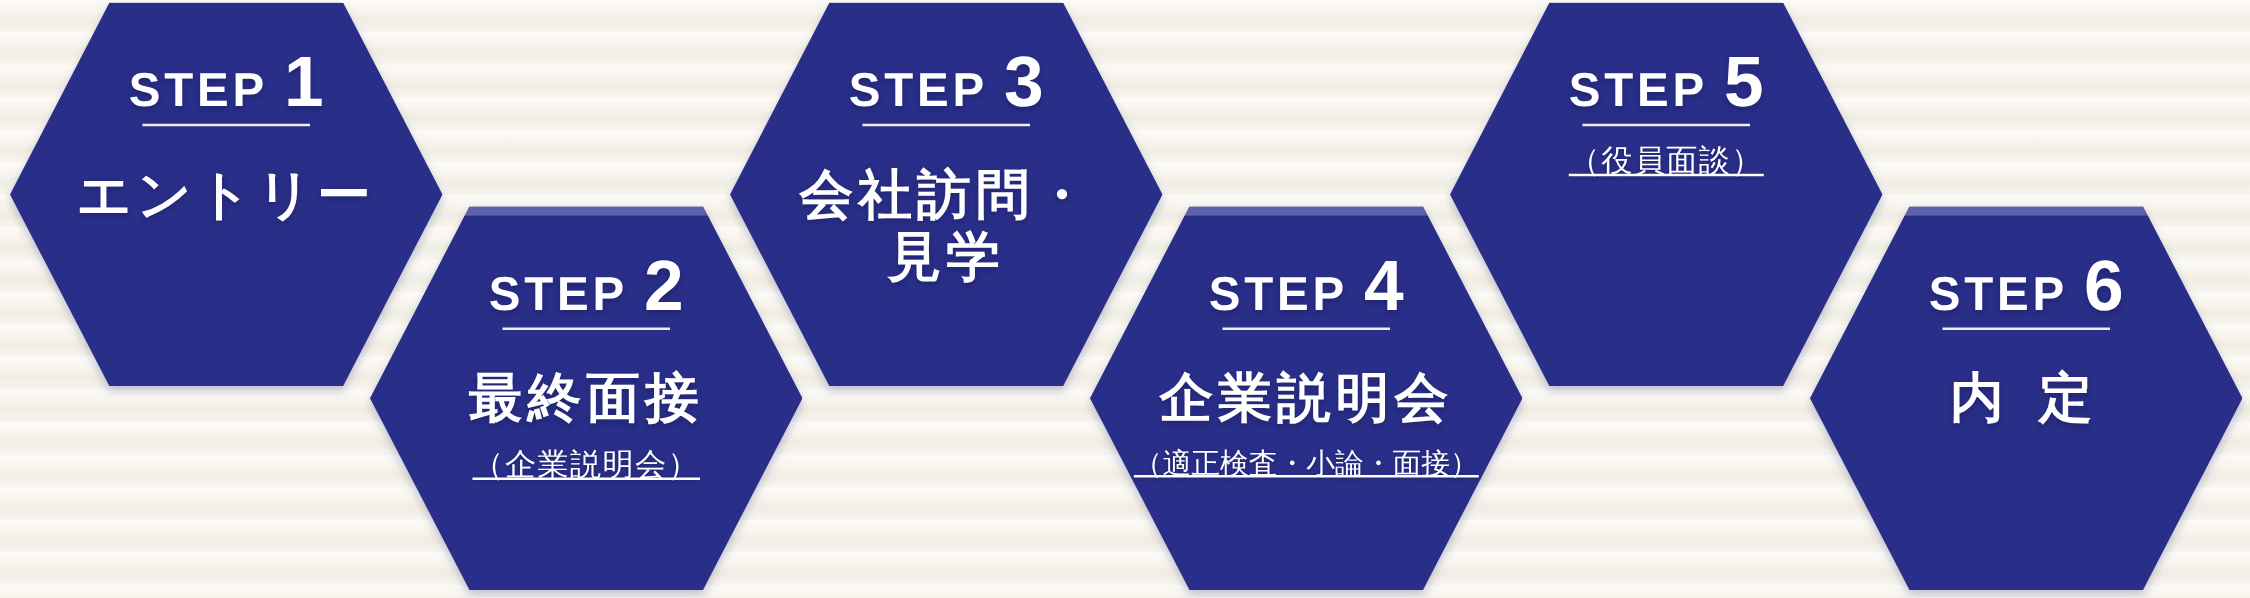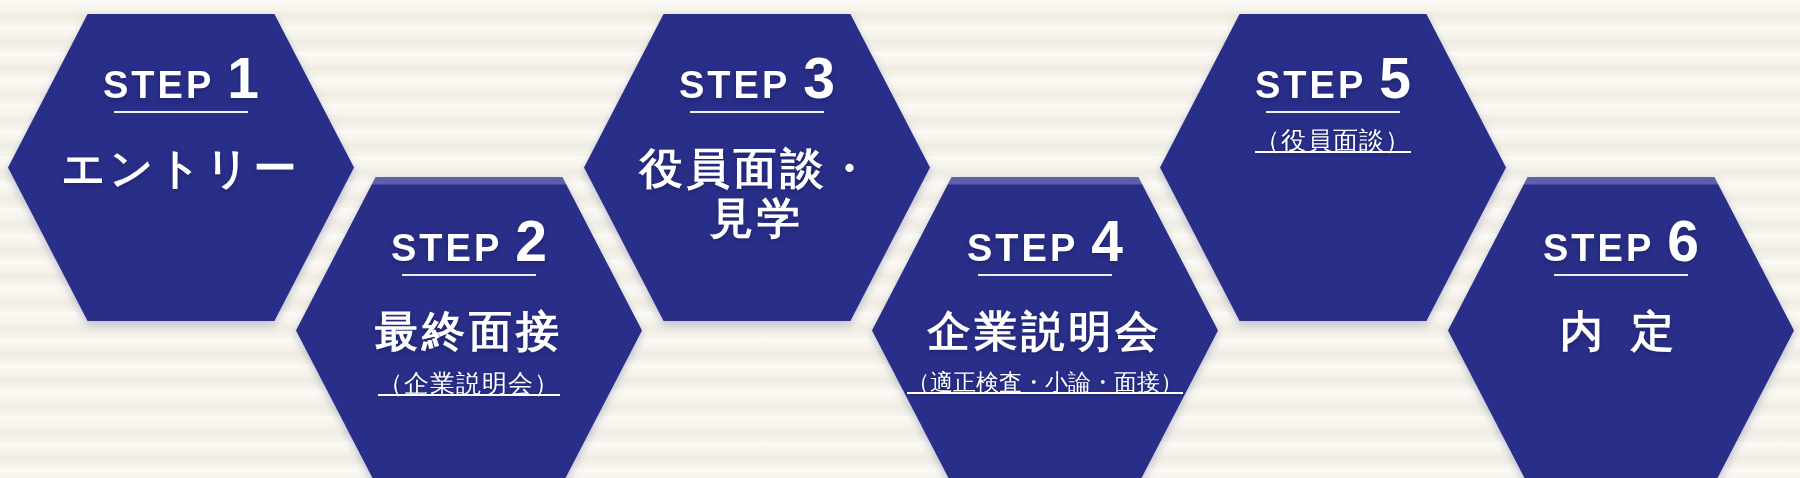--- a/index.html
+++ b/index.html
@@ -23,21 +23,21 @@
     filter:drop-shadow(0 4px 4px rgba(49,54,130,.28));
   }
   .hex.upper{top:2px;}
   .hex.lower{top:165px;}
   .hex-shape{
     width:100%;height:100%;
     clip-path:polygon(0% 50%, 23% 0%, 77% 0%, 100% 50%, 77% 100%, 23% 100%);
     background:#292e88;
     display:flex;flex-direction:column;align-items:center;
     box-sizing:border-box;padding-top:36px;
-    color:#ffffff;text-align:center;margin-top:12px;
+    color:#ffffff;text-align:center;
   }
   .hex.lower .hex-shape{
     background:linear-gradient(180deg,#5c61ab 0px,#5c61ab 7px,#292e88 8px,#292e88 100%);
   }
   .step-head{
     display:flex;align-items:baseline;justify-content:center;
     line-height:1;height:56px;
     text-shadow:0 2px 4px rgba(23,27,80,.45);
   }
   .step-word{
@@ -94,21 +94,21 @@
     </div>
   </div>
 
   <div class="hex upper" style="left:584px">
     <div class="hex-shape">
       <div class="step-head">
         <span class="step-word">STEP</span>
         <span class="step-num">3</span>
       </div>
       <div class="rule"></div>
-      <div class="main">役員面談・
+      <div class="main">会社訪問・
 見学</div>
     </div>
   </div>
 
   <div class="hex lower" style="left:872px">
     <div class="hex-shape">
       <div class="step-head">
         <span class="step-word">STEP</span>
         <span class="step-num">4</span>
       </div>

